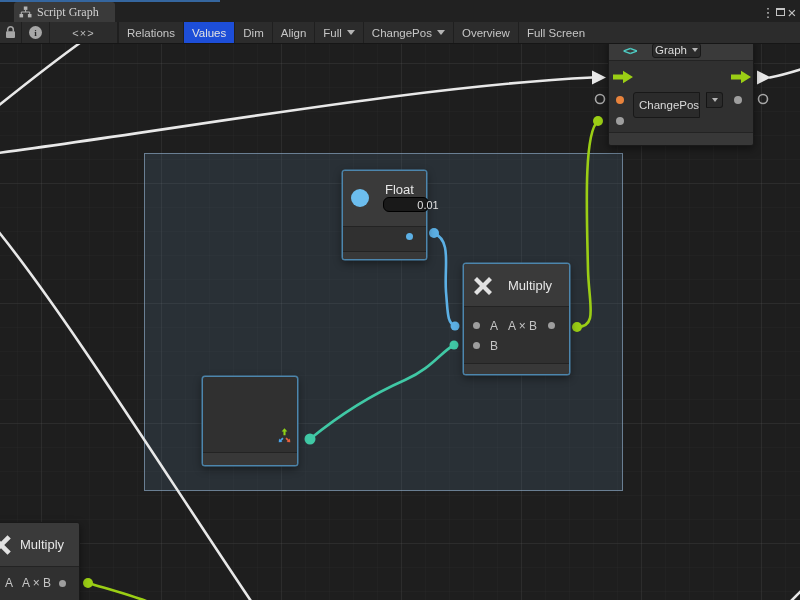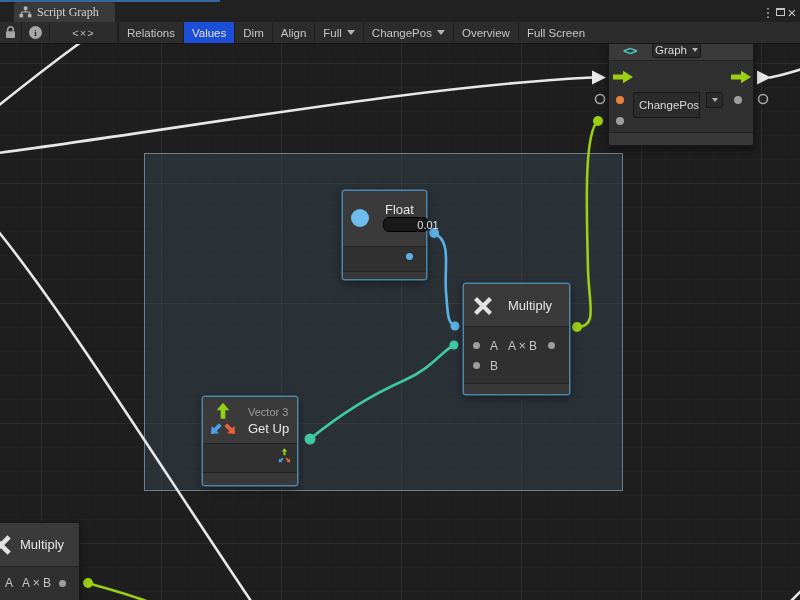--- a/index.html
+++ b/index.html
@@ -26,21 +26,21 @@
     position:absolute; left:144px; top:153px; width:479px; height:338px;
     background:rgba(100,140,180,0.16); border:1px solid rgba(150,180,210,0.6);
   }
   #wires { position:absolute; inset:0; pointer-events:none; }
 
   
   .node {
     position:absolute; background:#303030; border:1px solid #191919;
     border-radius:3px; box-shadow:0 3px 9px rgba(0,0,0,0.45);
   }
-  .node.selected { border:1px solid #4d86ad; box-shadow:0 0 0 0.5px #4d86ad, 0 3px 9px rgba(0,0,0,0.45);margin-top:20px; }
+  .node.selected { border:1px solid #4d86ad; box-shadow:0 0 0 0.5px #4d86ad, 0 3px 9px rgba(0,0,0,0.45); }
   .node-header {
     position:absolute; left:0; right:0; top:0; background:#3a3a3a;
     border-bottom:1px solid #232323; border-radius:2px 2px 0 0;
   }
   .node-footer {
     position:absolute; left:0; right:0; bottom:0; background:#383838;
     border-top:1px solid #232323; border-radius:0 0 2px 2px;
   }
   .node-title { position:absolute; font-size:13px; color:#e6e6e6; white-space:nowrap; }
   .node-subtitle { position:absolute; font-size:11px; color:#9f9f9f; white-space:nowrap; }
@@ -179,29 +179,20 @@
       <span class="port-dot" style="left:9px; top:58px;"></span>
       <span class="port-label" style="left:26px; top:55px;">A</span>
       <span class="port-label" style="left:44px; top:55px;">A × B</span>
       <span class="port-dot" style="left:84px; top:58px;"></span>
       <span class="port-dot" style="left:9px; top:78px;"></span>
       <span class="port-label" style="left:26px; top:75px;">B</span>
       <div class="node-footer" style="height:11px;"></div>
     </div>
 
     <div class="node selected" style="left:202px; top:376px; width:96px; height:90px;">
-      <div class="node-header" style="height:47px;">
-        <svg style="position:absolute; left:5px; top:5px;" width="30" height="38" viewBox="0 0 34 42">
-          <path transform="translate(17,10) rotate(-90) scale(1.2)" d="M-7 -2.2 H1 V-6 L8 0 L1 6 V2.2 H-7 Z" fill="#8ed116"></path>
-          <path transform="translate(9,30) rotate(135)" d="M-7 -2.2 H1 V-6 L8 0 L1 6 V2.2 H-7 Z" fill="#4aa3e8"></path>
-          <path transform="translate(25,30) rotate(45)" d="M-7 -2.2 H1 V-6 L8 0 L1 6 V2.2 H-7 Z" fill="#e8603c"></path>
-        </svg>
-        <span class="node-subtitle" style="left:45px; top:9px;">Vector 3</span>
-        <span class="node-title" style="left:45px; top:24px;">Get Up</span>
-      </div>
       <svg style="position:absolute; left:73px; top:51px;" width="17" height="17" viewBox="0 0 34 34">
         <path transform="translate(17,8) rotate(-90) scale(0.95)" d="M-7 -2.2 H1 V-6 L8 0 L1 6 V2.2 H-7 Z" fill="#8ed116"></path>
         <path transform="translate(10,24) rotate(135) scale(0.8)" d="M-7 -2.2 H1 V-6 L8 0 L1 6 V2.2 H-7 Z" fill="#4aa3e8"></path>
         <path transform="translate(24,24) rotate(45) scale(0.8)" d="M-7 -2.2 H1 V-6 L8 0 L1 6 V2.2 H-7 Z" fill="#e8603c"></path>
       </svg>
       <div class="node-footer" style="height:13px;"></div>
     </div>
 
     <div class="node" style="left:-26px; top:522px; width:106px; height:85px;">
       <div class="node-header" style="height:44px;">

